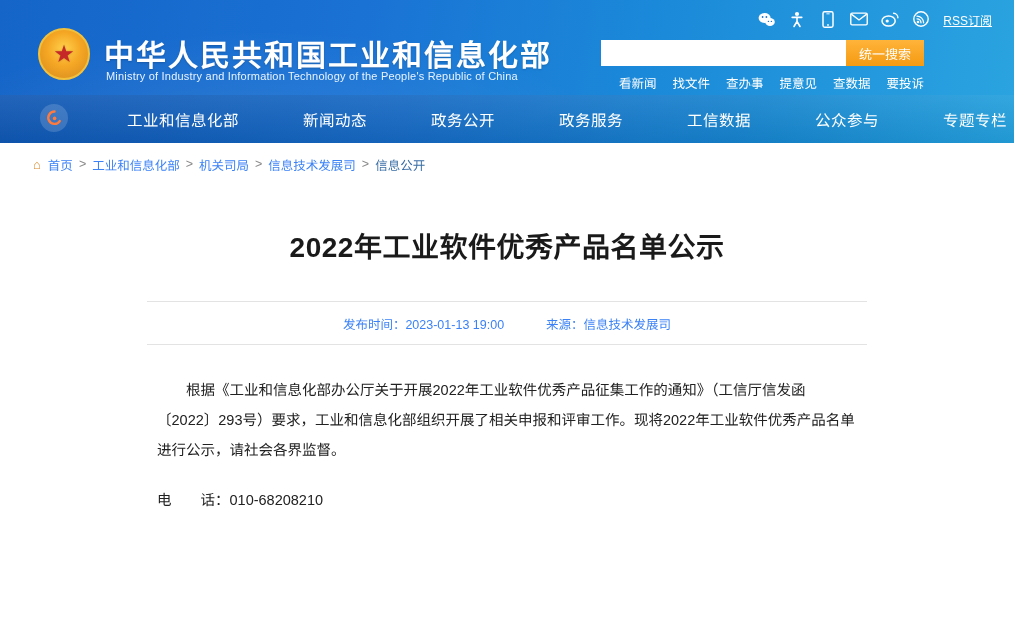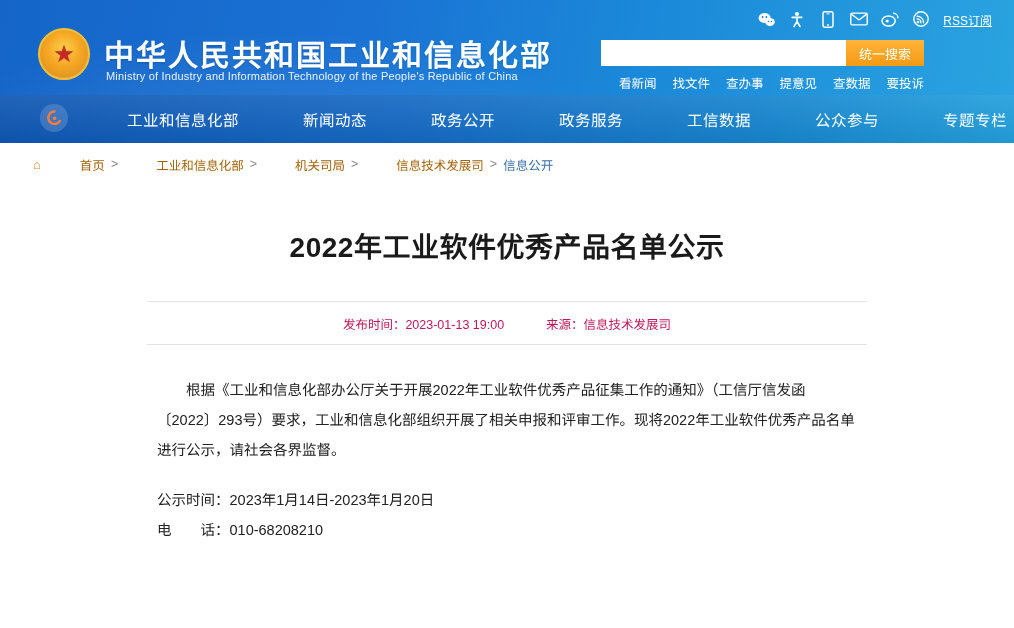--- a/index.html
+++ b/index.html
@@ -186,24 +186,23 @@
     font-size: 12.5px;
     color: #555;
     border-bottom: 0;
   }
   .bc-home-icon {
     color: #d98a2b;
     margin-right: 7px;
     font-size: 13px;
   }
   .breadcrumb a {
-    color: #a16207;
+    color: #3b82f6;
     text-decoration: none;
     cursor: pointer;
-    margin-left: 32px;
   }
   .breadcrumb .sep { margin: 0 6px; color: #888; }
   .breadcrumb .cur { color: #3a6ea5; }
 
   
   .article {
     width: 1014px;
     padding: 0 0 0 0;
   }
   .art-title {
@@ -222,21 +221,21 @@
   }
   .art-meta {
     width: 720px;
     margin: 0 auto;
     height: 42px;
     display: flex;
     align-items: center;
     justify-content: center;
     gap: 42px;
     font-size: 12.5px;
-    color: #be185d;
+    color: #3b82f6;
   }
   .meta-divider2 {
     margin: 0 auto;
     width: 720px;
     height: 1px;
     background: #e3e3e3;
   }
 
   .art-body {
     width: 700px;
@@ -372,21 +371,20 @@
     </span>
   </div>
 
   <div class="meta-divider2"></div>
 
   <div class="art-body">
     <p class="p-indent">根据《工业和信息化部办公厅关于开展2022年工业软件优秀产品征集工作的通知》（工信厅信发函〔2022〕293号）要求，工业和信息化部组织开展了相关申报和评审工作。现将2022年工业软件优秀产品名单进行公示，请社会各界监督。</p>
 
     <div class="gap-20"></div>
 
-    <p>公示时间：2023年1月14日-2023年1月20日</p>
     <p>
       <span class="label-pad">电　　话：</span><span>010-68208210</span>
     </p>
 
     <div class="gap-26"></div>
 
 
     <div class="gap-26"></div>
 
   </div>

